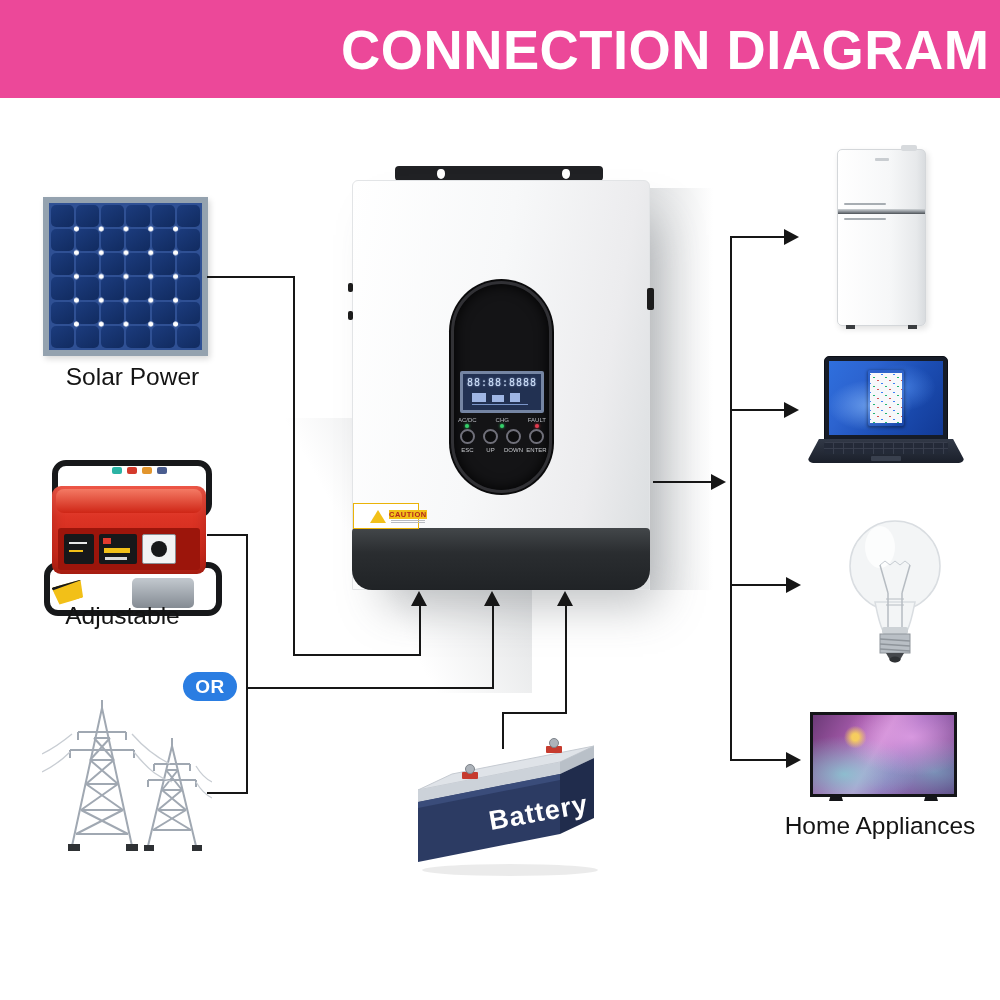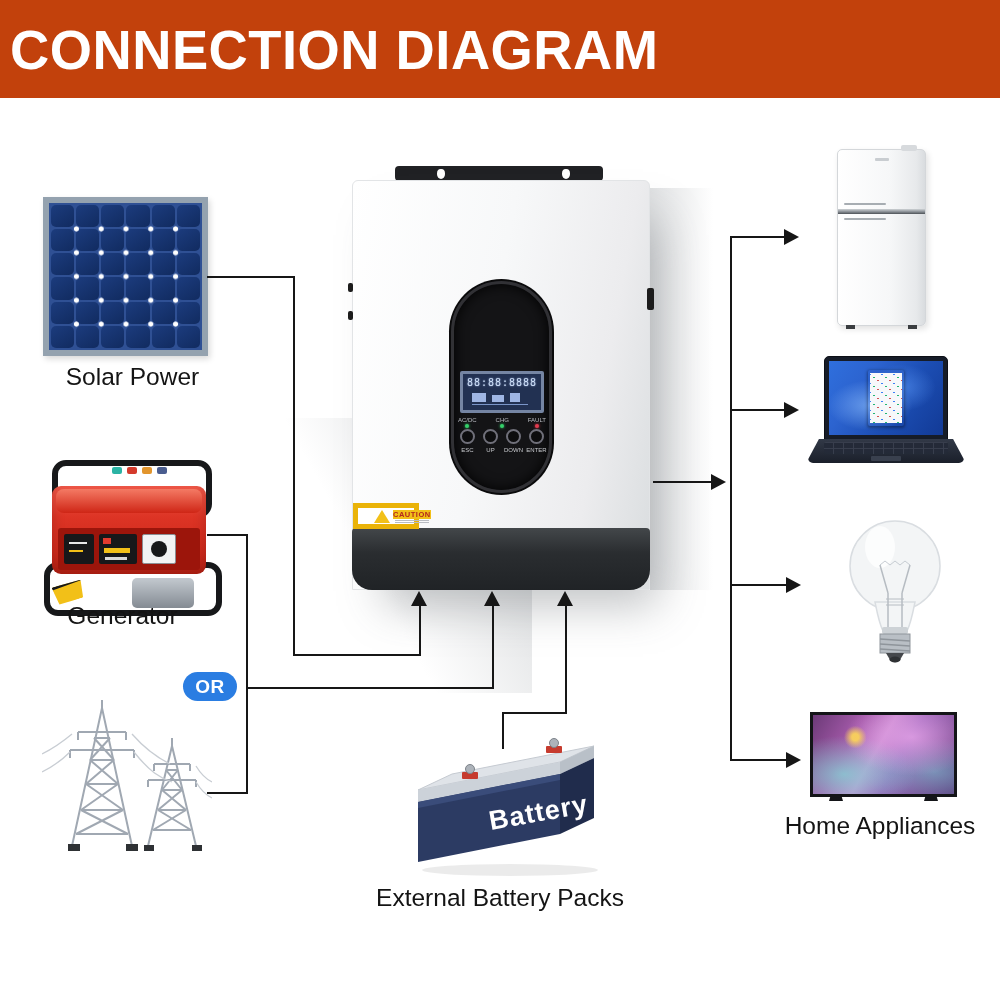--- a/index.html
+++ b/index.html
@@ -1,21 +1,21 @@
 <!DOCTYPE html>
 <html><head>
 <meta charset="utf-8">
 <style>
   *{margin:0;padding:0;box-sizing:border-box;}
   html,body{background:#fff;}
   body{font-family:"Liberation Sans",sans-serif;}
   .canvas{position:relative;width:1000px;height:1000px;background:#ffffff;overflow:hidden;}
 
   
-  .header{position:absolute;left:0;top:0;width:1000px;height:98px;background:#c2410c;display:flex;align-items:center;justify-content:flex-start;z-index:6;}
+  .header{position:absolute;left:0;top:0;width:1000px;height:98px;background:#ec4899;display:flex;align-items:center;justify-content:flex-end;z-index:6;}
   .header .title{color:#fff;font-size:56px;font-weight:bold;letter-spacing:.5px;transform:scaleX(.97);white-space:nowrap;}
 
   
   .shadow-wedge{position:absolute;left:232px;top:418px;width:300px;height:275px;background:linear-gradient(241deg,rgba(150,155,160,.38) 8%,rgba(150,155,160,0) 55%);z-index:0;}
   .shadow-right{position:absolute;left:650px;top:188px;width:88px;height:402px;background:linear-gradient(90deg,rgba(150,155,160,.30),rgba(150,155,160,0) 72%);z-index:0;}
 
   
   .ln{position:absolute;background:#161616;z-index:4;}
   .h{height:2px;} .v{width:2px;}
   .ar-up{position:absolute;width:0;height:0;border-left:8px solid transparent;border-right:8px solid transparent;border-bottom:15px solid #161616;z-index:4;}
@@ -73,21 +73,21 @@
   .inv-leds{position:absolute;left:106px;top:251px;width:88px;display:flex;justify-content:space-between;z-index:3;}
   .led{display:flex;flex-direction:column;align-items:center;gap:1px;}
   .led .lbl{font-size:6px;color:#b9bcc2;letter-spacing:0;}
   .led .dot{width:4px;height:4px;border-radius:50%;}
   .dot.g{background:#35d06a;box-shadow:0 0 3px #35d06a;}
   .dot.r{background:#e23b4e;box-shadow:0 0 3px #e23b4e;}
   .inv-btns{position:absolute;left:104px;top:263px;width:92px;display:grid;grid-template-columns:repeat(4,1fr);justify-items:center;z-index:3;}
   .btn{width:15px;height:15px;border-radius:50%;background:#0d0d0e;border:2px solid #70707a;}
   .inv-btn-lbls{position:absolute;left:104px;top:281px;width:92px;display:grid;grid-template-columns:repeat(4,1fr);justify-items:center;z-index:3;}
   .inv-btn-lbls span{font-size:6px;color:#c7c9cd;}
-  .inv-caution{position:absolute;left:1px;top:337px;width:66px;height:26px;background:#fff;border:5px solid #eab308;display:flex;align-items:center;gap:3px;padding:2px 16px;z-index:3;}
+  .inv-caution{position:absolute;left:1px;top:337px;width:66px;height:26px;background:#fff;border:1px solid #eab308;display:flex;align-items:center;gap:3px;padding:2px 16px;z-index:3;}
   .ca-tri{width:0;height:0;border-left:8px solid transparent;border-right:8px solid transparent;border-bottom:13px solid #f2c018;}
   .ca-right{flex:1;display:flex;flex-direction:column;gap:1px;}
   .ca-word{background:#f2c018;color:#b3261e;font-size:7.5px;font-weight:bold;text-align:center;letter-spacing:.5px;line-height:9px;}
   .ca-line{height:1px;background:#b9bcc2;margin:0 2px;}
   .inv-band{position:absolute;left:0;top:362px;right:0;height:62px;background:linear-gradient(180deg,#43474a 0%,#2a2d30 40%,#202326 100%);border-radius:4px 4px 20px 20px;z-index:2;}
 
   
   .battery{position:absolute;left:410px;top:722px;z-index:2;}
 
   
@@ -224,21 +224,21 @@
         <span class="gp-box gp-switch"></span>
         <span class="gp-box gp-outlet">
             <i></i>
           </span>
       </div>
     </div>
     <div class="gen-engine"></div>
     <div class="gen-tag"></div>
     <div class="gen-frame gen-frame-bot"></div>
   </div>
-  <div class="cap" style="left:30px;top:602px;width:185px;">Generator</div>
+  <div class="cap" style="left:30px;top:602px;width:185px;">Adjustable</div>
 
   <svg class="utility" width="170" height="160" viewBox="0 0 170 160">
     <g stroke="#a0a8b2" stroke-width="2" fill="none">
       <path d="M60,2 L60,12 M60,10 L30,148 M60,10 L90,148"></path>
       <path d="M52,40 L68,40 M48,62 L72,62 M44,86 L76,86 M39,112 L81,112 M34,136 L86,136"></path>
       <path d="M52,40 L72,62 M68,40 L48,62 M48,62 L76,86 M72,62 L44,86 M44,86 L81,112 M76,86 L39,112 M39,112 L86,136 M81,112 L34,136"></path>
       <path d="M36,34 L84,34 M36,34 L36,42 M84,34 L84,42 M28,52 L92,52 M28,52 L28,60 M92,52 L92,60"></path>
       <path d="M130,40 L130,50 M130,48 L106,148 M130,48 L154,148"></path>
       <path d="M124,72 L136,72 M120,92 L140,92 M116,112 L144,112 M111,132 L149,132"></path>
       <path d="M124,72 L140,92 M136,72 L120,92 M120,92 L144,112 M140,92 L116,112 M116,112 L149,132 M144,112 L111,132"></path>
@@ -318,21 +318,20 @@
     <polygon points="150,40 184,24 184,36 150,52" fill="#b9c0c8"></polygon>
     <polygon points="8,80 150,52 150,112 8,140" fill="#2c3b63"></polygon>
     <polygon points="150,52 184,36 184,96 150,112" fill="#202c4c"></polygon>
     <polygon points="8,80 150,52 150,58 8,86" fill="#3a4c7a"></polygon>
     <rect x="52" y="50" width="16" height="7" rx="1" fill="#c63b2e"></rect>
     <circle cx="60" cy="47" r="4.5" fill="#adb3ba" stroke="#7d838a" stroke-width="1"></circle>
     <rect x="136" y="24" width="16" height="7" rx="1" fill="#c63b2e"></rect>
     <circle cx="144" cy="21" r="4.5" fill="#adb3ba" stroke="#7d838a" stroke-width="1"></circle>
     <text x="80" y="108" transform="rotate(-10 80 104)" fill="#ffffff" font-size="27" font-weight="bold" letter-spacing="1">Battery</text>
   </svg>
-  <div class="cap" style="left:350px;top:884px;width:300px;">External Battery Packs</div>
 
   <div class="fridge">
     <div class="fr-freezer">
       <span class="fr-logo"></span>
       <span class="fr-handle top"></span>
     </div>
     <div class="fr-div"></div>
     <div class="fr-door">
       <span class="fr-handle low"></span>
     </div>

